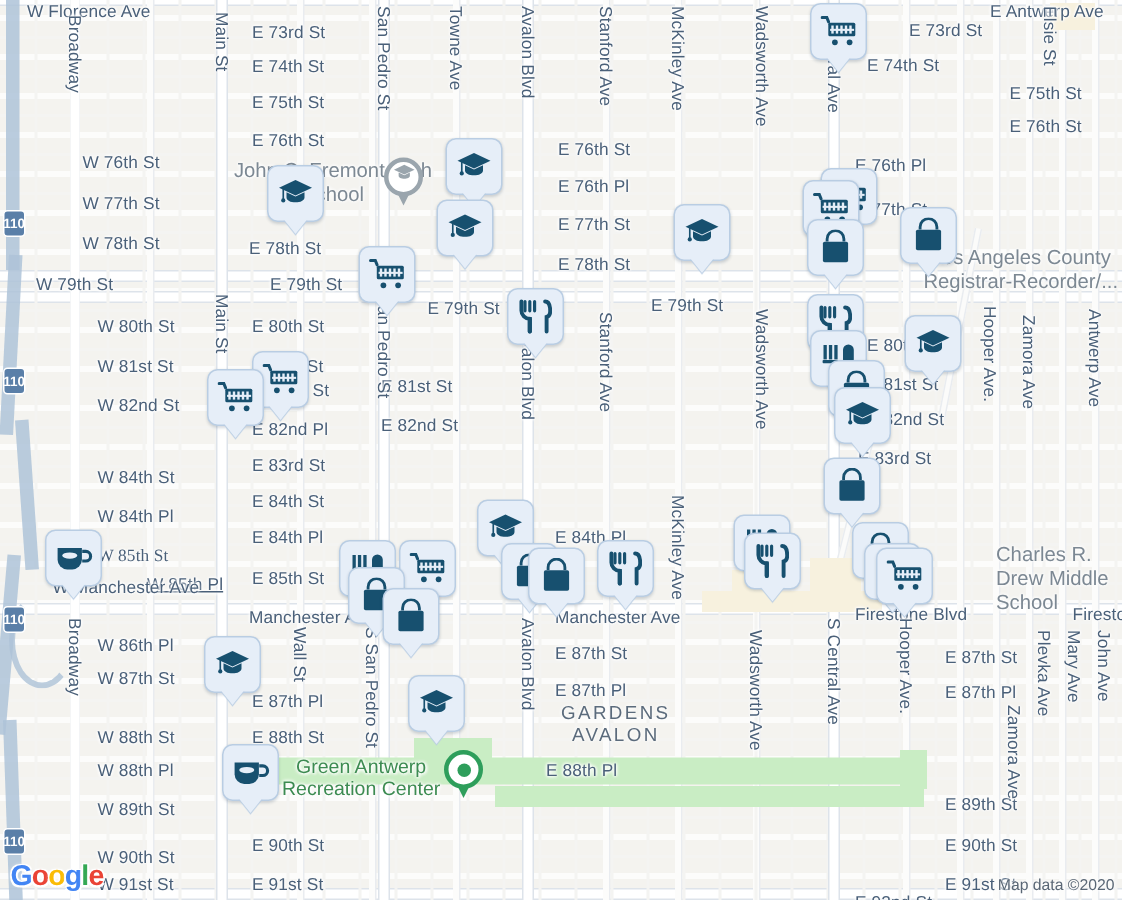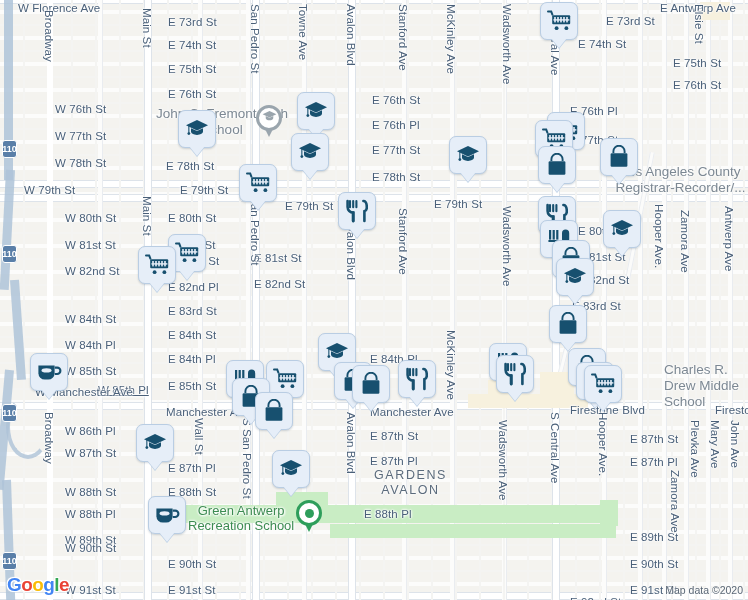--- a/index.html
+++ b/index.html
@@ -399,42 +399,42 @@
       <div class="street-label" style="left: 254px; top: 278px;">E 82nd St</div>
       <div class="street-label" style="left: 578px; top: 274px;">E 82nd St</div>
       <div class="street-label" style="left: 168px; top: 281px;">E 82nd Pl</div>
       <div class="street-label" style="left: 168px; top: 305px;">E 83rd St</div>
       <div class="street-label" style="left: 572px; top: 300px;">E 83rd St</div>
       <div class="street-label" style="left: 65px; top: 313px;">W 84th St</div>
       <div class="street-label" style="left: 168px; top: 329px;">E 84th St</div>
       <div class="street-label" style="left: 65px; top: 339px;">W 84th Pl</div>
       <div class="street-label" style="left: 168px; top: 353px;">E 84th Pl</div>
       <div class="street-label" style="left: 370px; top: 353px;">E 84th Pl</div>
-      <div class="street-label" style="left: 65px; top: 365px;">W 85th St</div>
+      <div class="street-label" style="left: 65px; top: 365px; font-family: Liberation Serif, serif;">W 85th St</div>
       <div class="street-label" style="left: 168px; top: 380px;">E 85th St</div>
       <div class="street-label" style="left: 98px; top: 384px; text-decoration: underline;">W 85th Pl</div>
       <div class="street-label" style="left: 35px; top: 386px; text-align: center;">W Manchester Ave</div>
       <div class="street-label" style="left: 166px; top: 406px;">Manchester Ave</div>
       <div class="street-label" style="left: 370px; top: 406px;">Manchester Ave</div>
       <div class="street-label" style="left: 570px; top: 404px;">Firestone Blvd</div>
       <div class="street-label" style="left: 715px; top: 404px;">Firestone Blvd</div>
       <div class="street-label" style="left: 65px; top: 425px;">W 86th Pl</div>
       <div class="street-label" style="left: 370px; top: 430px;">E 87th St</div>
       <div class="street-label" style="left: 630px; top: 433px;">E 87th St</div>
       <div class="street-label" style="left: 65px; top: 447px;">W 87th St</div>
       <div class="street-label" style="left: 168px; top: 462px;">E 87th Pl</div>
       <div class="street-label" style="left: 370px; top: 455px;">E 87th Pl</div>
       <div class="street-label" style="left: 630px; top: 456px;">E 87th Pl</div>
       <div class="street-label" style="left: 65px; top: 486px;">W 88th St</div>
       <div class="street-label" style="left: 168px; top: 486px;">E 88th St</div>
       <div class="street-label" style="left: 364px; top: 508px;">E 88th Pl</div>
       <div class="street-label" style="left: 65px; top: 508px;">W 88th Pl</div>
       <div class="street-label" style="left: 65px; top: 534px;">W 89th St</div>
       <div class="street-label" style="left: 630px; top: 531px;">E 89th St</div>
-      <div class="street-label" style="left: 65px; top: 542px;">W 90th St</div>
+      <div class="street-label" style="left: 65px; top: 566px;">W 90th St</div>
       <div class="street-label" style="left: 168px; top: 558px;">E 90th St</div>
       <div class="street-label" style="left: 630px; top: 558px;">E 90th St</div>
       <div class="street-label" style="left: 65px; top: 584px;">W 91st St</div>
       <div class="street-label" style="left: 168px; top: 584px;">E 91st St</div>
       <div class="street-label" style="left: 630px; top: 584px;">E 91st St</div>
       <div class="street-label" style="left: 570px; top: 596px;">E 92nd St</div>
       <div class="street-label vert" style="left: 55px; top: 10px;">Broadway</div>
       <div class="street-label vert" style="left: 153px; top: 8px;">Main St</div>
       <div class="street-label vert" style="left: 261px; top: 4px;">San Pedro St</div>
       <div class="street-label vert" style="left: 309px; top: 4px;">Towne Ave</div>
@@ -472,21 +472,21 @@
     </div>
   <div id="area-label-layer">
       <div class="area-label" style="left: 374px; top: 468px;">
         <div>GARDENS</div>
         <div>AVALON</div>
       </div>
     </div>
   <div id="park-label-layer">
       <div class="park-label" style="left: 188px; top: 503px;">
         <div>Green Antwerp</div>
-        <div>Recreation School</div>
+        <div>Recreation Center</div>
       </div>
     </div>
 
   <div id="shield-layer">
       <div class="shield" style="left: 2px; top: 140px;">110</div>
       <div class="shield" style="left: 2px; top: 245px;">110</div>
       <div class="shield" style="left: 2px; top: 404px;">110</div>
       <div class="shield" style="left: 2px; top: 552px;">110</div>
     </div>
 

